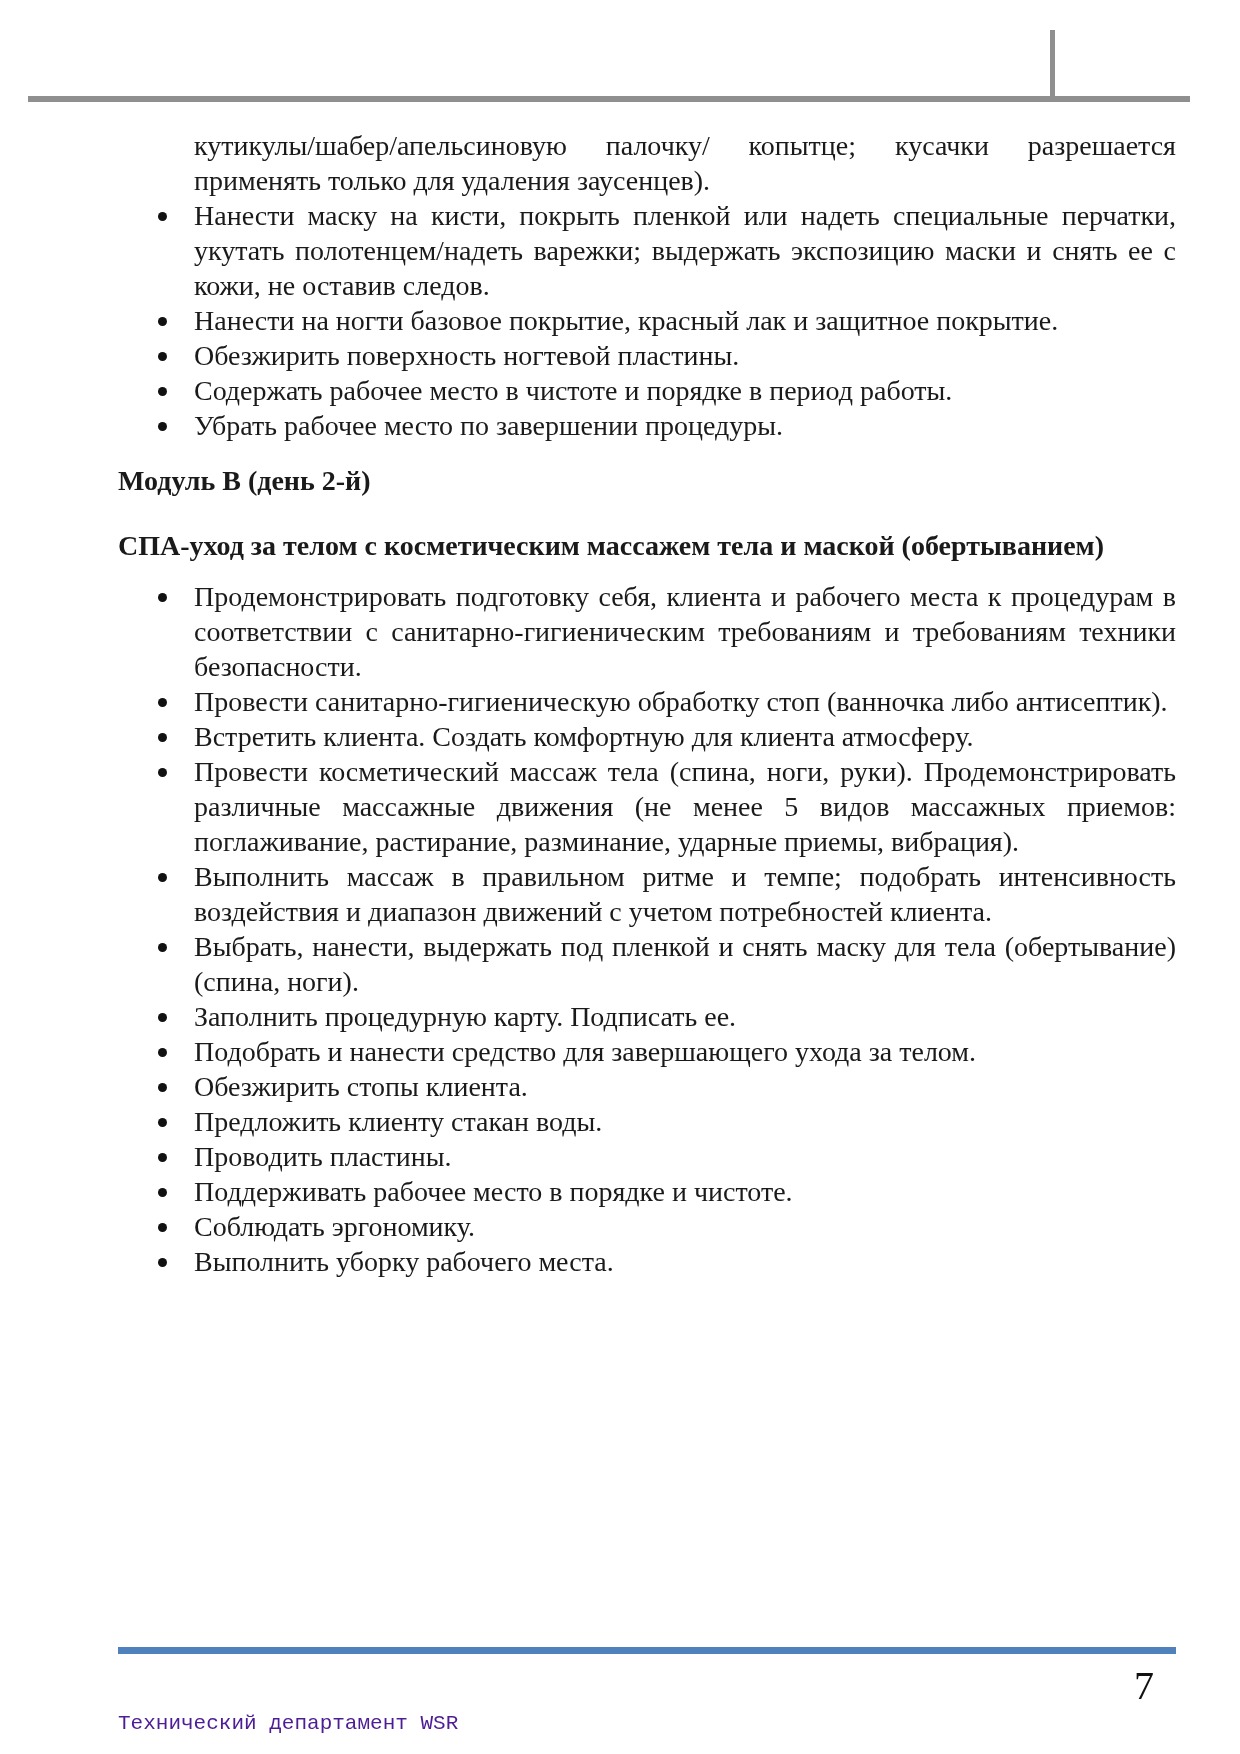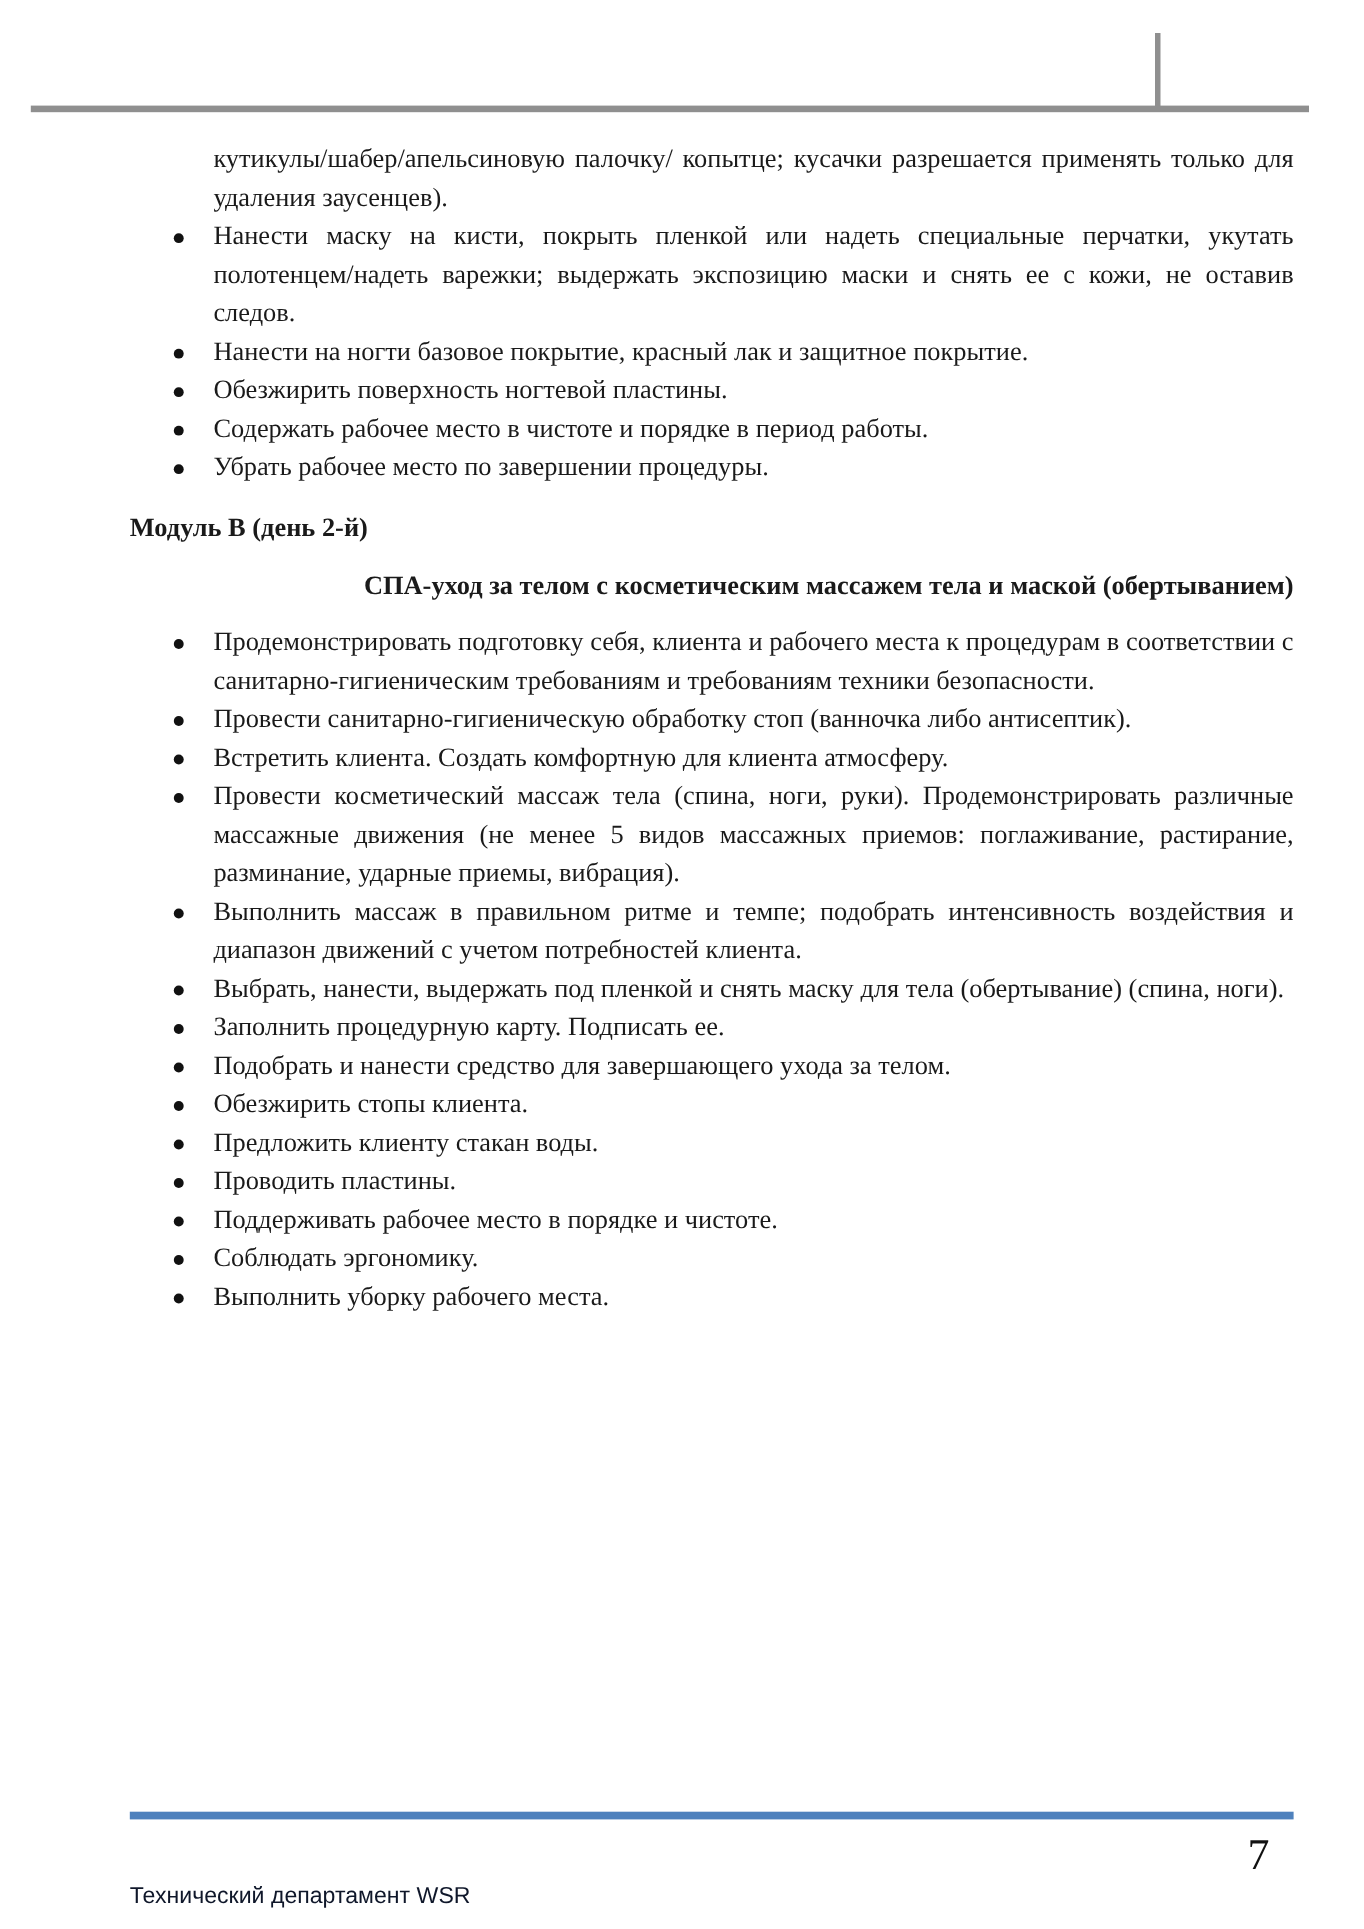--- a/index.html
+++ b/index.html
@@ -1,32 +1,32 @@
 <!DOCTYPE html>
 <html><head>
 <meta charset="utf-8">
 <style>
   html, body { margin: 0; padding: 0; background: #ffffff; }
   body { width: 1240px; height: 1754px; position: relative; overflow: hidden; }
   .page { position: absolute; left: 0; top: 0; width: 1240px; height: 1754px; background: #fff; }
   .top-rule { position: absolute; left: 28px; top: 96px; width: 1162px; height: 6px; background: #8f8f8f; }
   .top-tick { position: absolute; left: 1050px; top: 30px; width: 5px; height: 68px; background: #8f8f8f; }
   .content { position: absolute; left: 118px; top: 128px; width: 1058px;
-    font-family: "Liberation Serif", "DejaVu Serif", serif; font-size: 24px; color: #1a1a1a; line-height: 35px; }
+    font-family: "Liberation Serif", "DejaVu Serif", serif; font-size: 28px; color: #1a1a1a; line-height: 35px; }
   .cont { margin: 0 0 0 76px; text-align: justify; text-align-last: left; }
   ul.bullets { list-style: none; margin: 0; padding: 0; }
   ul.bullets li { position: relative; padding-left: 76px; margin: 0 0 0px 0; text-align: justify; text-align-last: left; }
   ul.bullets li .dot { position: absolute; left: 40px; top: 14px; width: 9px; height: 9px; border-radius: 50%; background: #111; }
   ul.bullets li .txt { display: block; }
   .heading { font-weight: bold; margin: 0; }
   .h-module { margin-top: 20px; }
-  .h-title { margin-top: 18px; margin-bottom: 16px; text-align: right; }
+  .h-title { margin-top: 30px; margin-bottom: 16px; }
   .bottom-rule { position: absolute; left: 118px; top: 1647px; width: 1058px; height: 7px; background: #4f81bd; }
   .page-number { position: absolute; right: 86px; top: 1662px; font-family: "Liberation Serif", "DejaVu Serif", serif; font-size: 40px; color: #111; }
-  .footer-text { position: absolute; left: 118px; top: 1712px; font-family: Liberation Sans, sans-serif; font-size: 21px; color: #0f172a; }
+  .footer-text { position: absolute; left: 118px; top: 1712px; font-family: Liberation Mono, monospace; font-size: 21px; color: #4c1d95; }
 </style>
 </head>
 <body>
 
 <div class="page">
   <div class="top-rule"></div>
   <div class="top-tick"></div>
 
   <div class="content">
     <p class="cont">кутикулы/шабер/апельсиновую палочку/ копытце; кусачки разрешается применять только для удаления заусенцев).</p>

